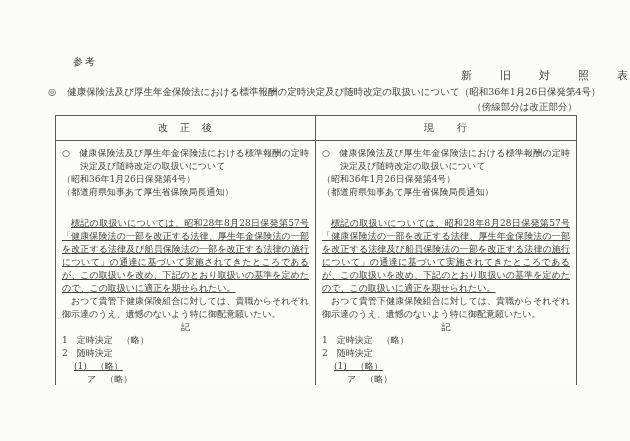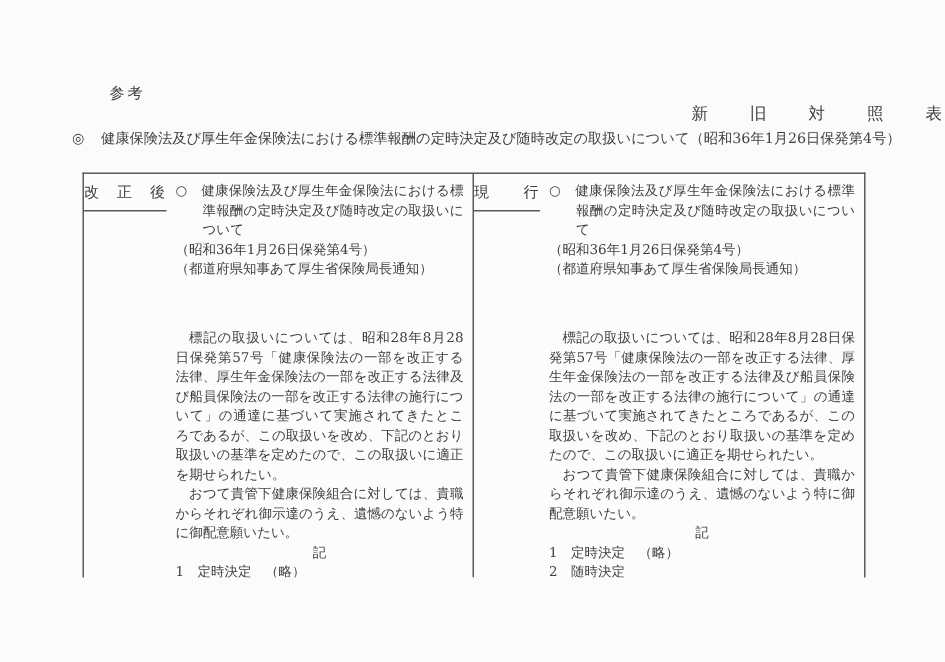--- a/index.html
+++ b/index.html
@@ -62,21 +62,21 @@
     border-left: 1px solid #5a5a5a;
     border-right: 1px solid #5a5a5a;
     border-bottom: none; 
     overflow: hidden;
     background: #fcfcfa;
   }
   .col {
     width: 261px;
     box-sizing: border-box;
     display: flex;
-    flex-direction: row;
+    flex-direction: column;
   }
   .col-left { border-right: 1px solid #5a5a5a; }
   .col-header {
     height: 25px;
     flex: 0 0 25px;
     box-sizing: border-box;
     border-bottom: 1px solid #5a5a5a;
     display: flex;
     align-items: center;
     justify-content: center;
@@ -89,38 +89,39 @@
     font-size: 9px;
     line-height: 13px;
     text-align: justify;
   }
   .item-title {
     padding-left: 18px;
     text-indent: -18px;
   }
   .ref-line { text-align: left; }
   .para { text-indent: 9px; }
-  .para-first { margin-top: 33px; }
+  .para-first { margin-top: 18px; text-decoration: underline; }
   .record-label { text-align: center; }
   .indent-1 { padding-left: 12px; text-decoration: underline; }
   .indent-2 { padding-left: 25px; }
 </style>
 </head>
 <body>
 
 <div class="page">
 
   <div class="ref-label">参考</div>
 
   <div class="doc-title">新　　旧　　対　　照　　表</div>
 
   <div class="subject-line">
     <span class="subject-mark">◎</span><span>健康保険法及び厚生年金保険法における標準報酬の定時決定及び随時改定の取扱いについて（昭和36年1月26日保発第4号）</span>
   </div>
 
+  <div class="revision-note">（傍線部分は改正部分）</div>
 
   <div class="cmp-table">
 
     <div class="col col-left">
       <div class="col-header">改　正　後</div>
       <div class="col-body">
         <div class="item-title">○　健康保険法及び厚生年金保険法における標準報酬の定時決定及び随時改定の取扱いについて</div>
         <div class="ref-line">（昭和36年1月26日保発第4号）</div>
         <div class="ref-line">（都道府県知事あて厚生省保険局長通知）</div>
         <div class="para para-first">標記の取扱いについては、昭和28年8月28日保発第57号「健康保険法の一部を改正する法律、厚生年金保険法の一部を改正する法律及び船員保険法の一部を改正する法律の施行について」の通達に基づいて実施されてきたところであるが、この取扱いを改め、下記のとおり取扱いの基準を定めたので、この取扱いに適正を期せられたい。</div>

